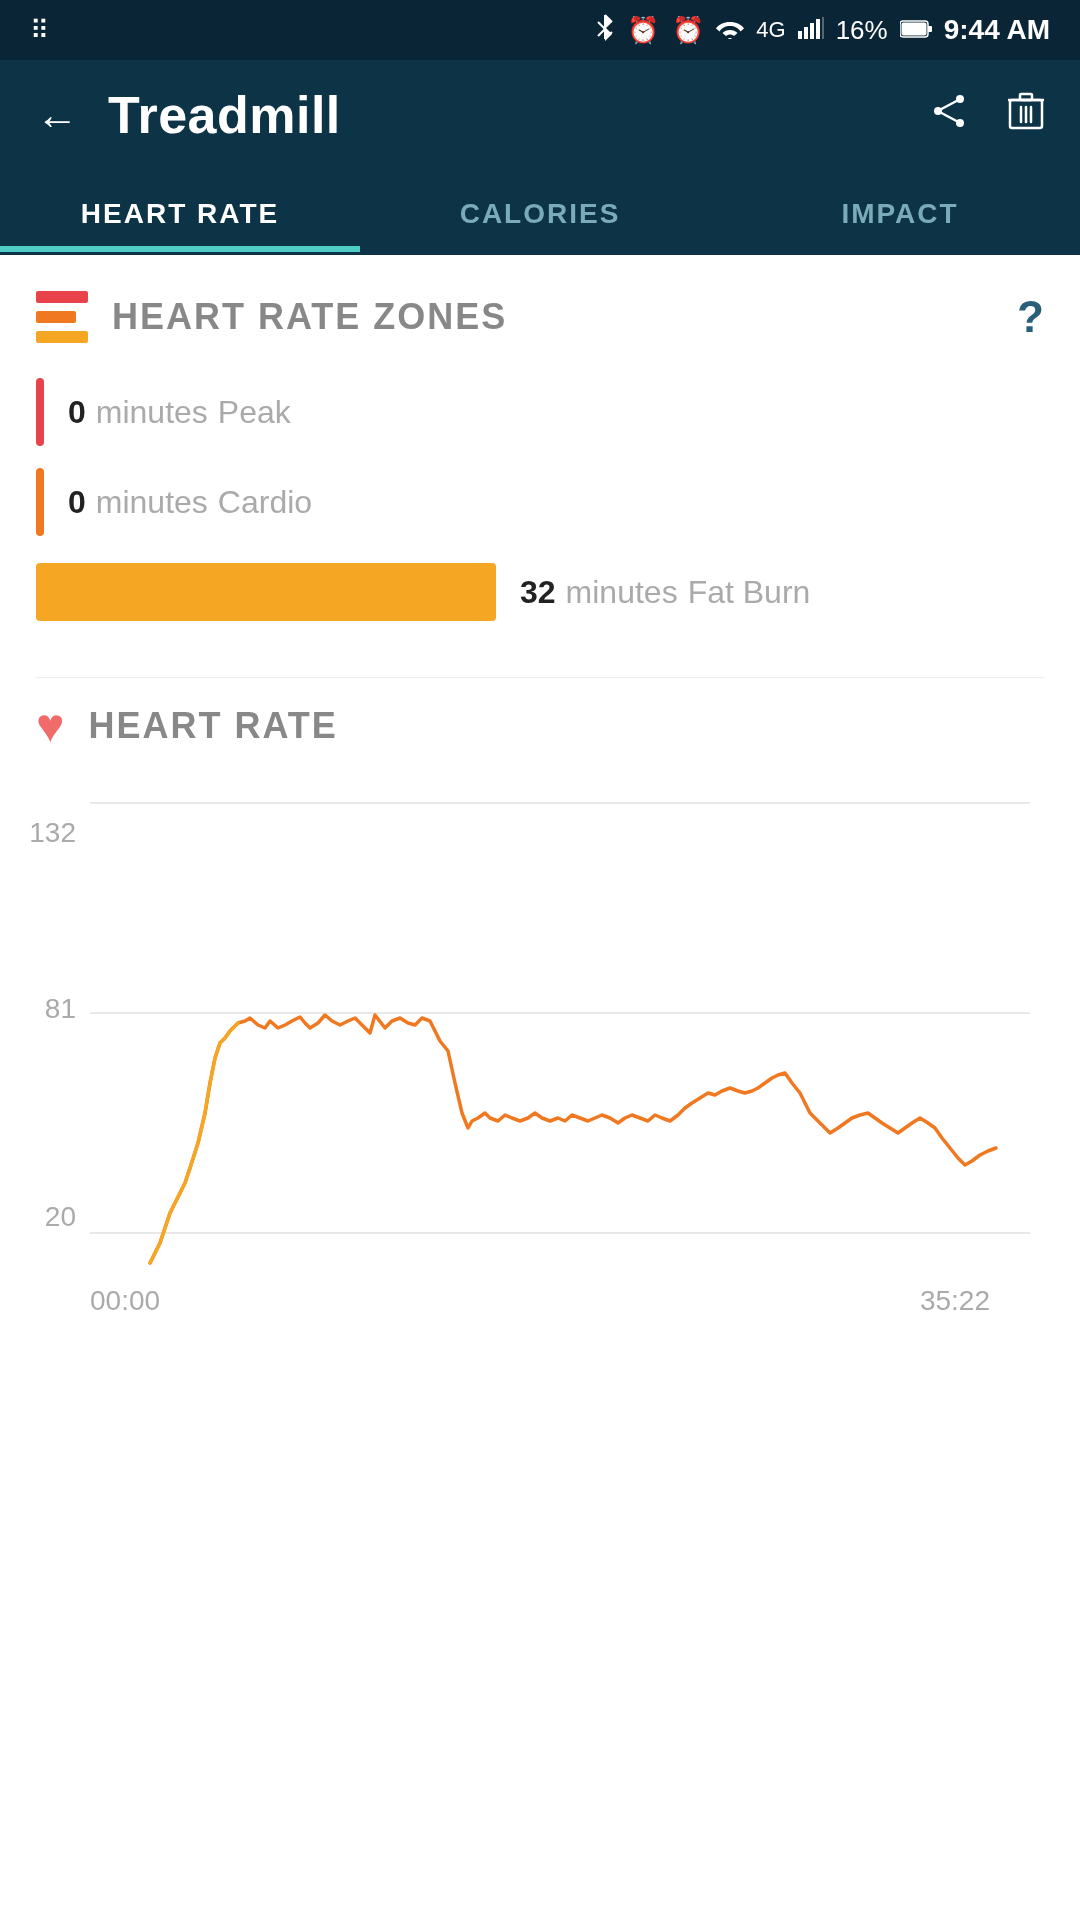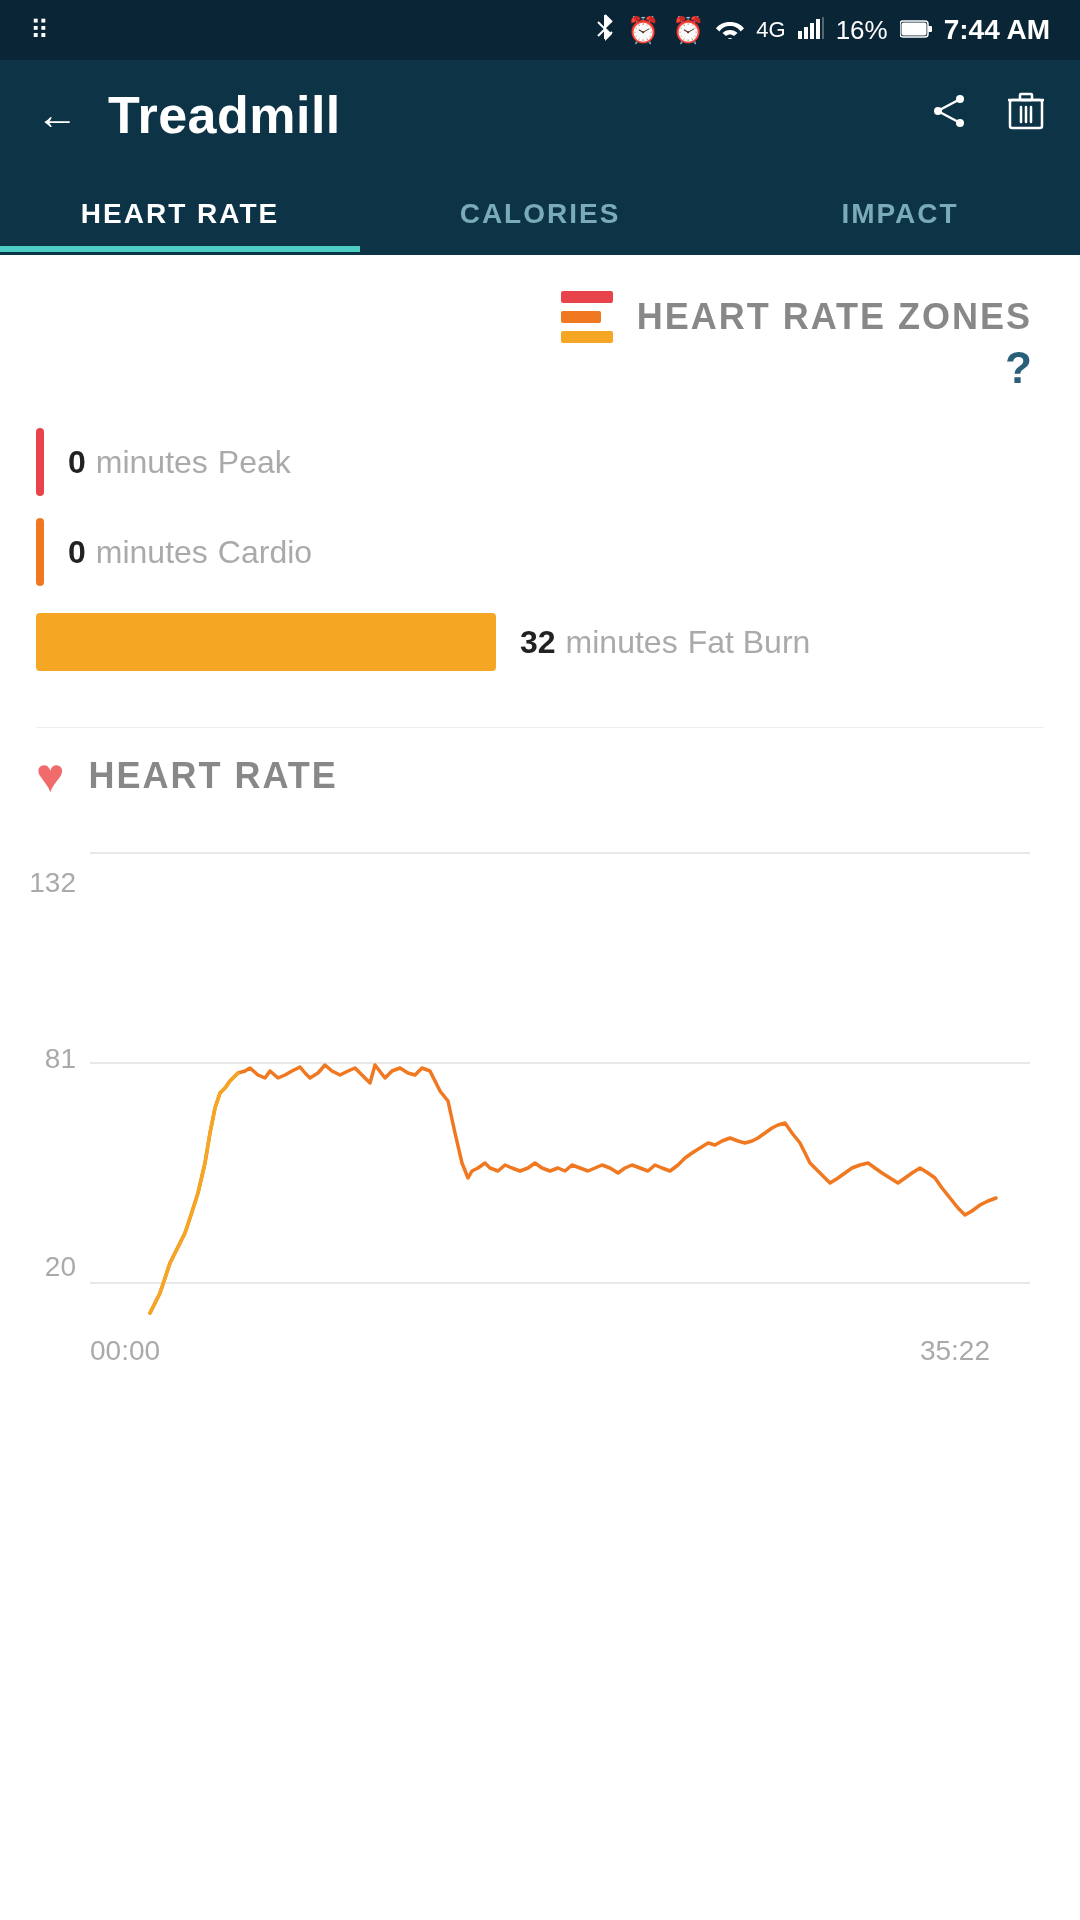--- a/index.html
+++ b/index.html
@@ -99,24 +99,23 @@
 
     
     .content {
       background: #fff;
       padding: 0;
     }
 
     
     .section-header {
       display: flex;
-      align-items: flex-end;
-      padding: 36px 48px 24px;
+      align-items: center;
+      padding: 36px 36px 24px;
       justify-content: space-between;
-      flex-direction: column;
     }
     .section-header-left {
       display: flex; align-items: center; gap: 24px;
     }
     .section-icon {
       width: 52px; height: 52px;
       display: flex; flex-direction: column; justify-content: space-between;
     }
     .zone-stack-bar {
       height: 12px; border-radius: 2px;
@@ -250,21 +249,21 @@
         </svg>
     </span>
     <span class="battery-pct">16%</span>
     <span>
       <svg width="32" height="20" viewBox="0 0 32 20" fill="white">
           <rect x="0" y="2" width="28" height="16" rx="3" ry="3" stroke="white" stroke-width="1.5" fill="none"></rect>
           <rect x="1.5" y="3.5" width="25" height="13" rx="2" fill="white"></rect>
           <rect x="28" y="7" width="4" height="6" rx="1" fill="white"></rect>
         </svg>
     </span>
-    <span class="time">7:44 AM</span>
+    <span class="time">9:44 AM</span>
   </div>
 </div>
 
 <div class="app-header">
   <span class="back-btn">←</span>
   <span class="title">Treadmill</span>
   <div class="header-actions">
     <span class="header-icon">
       <svg width="38" height="38" viewBox="0 0 38 38" fill="none" stroke="white" stroke-width="2.5" stroke-linecap="round">
         <circle cx="30" cy="7" r="4" fill="white" stroke="none"></circle>

